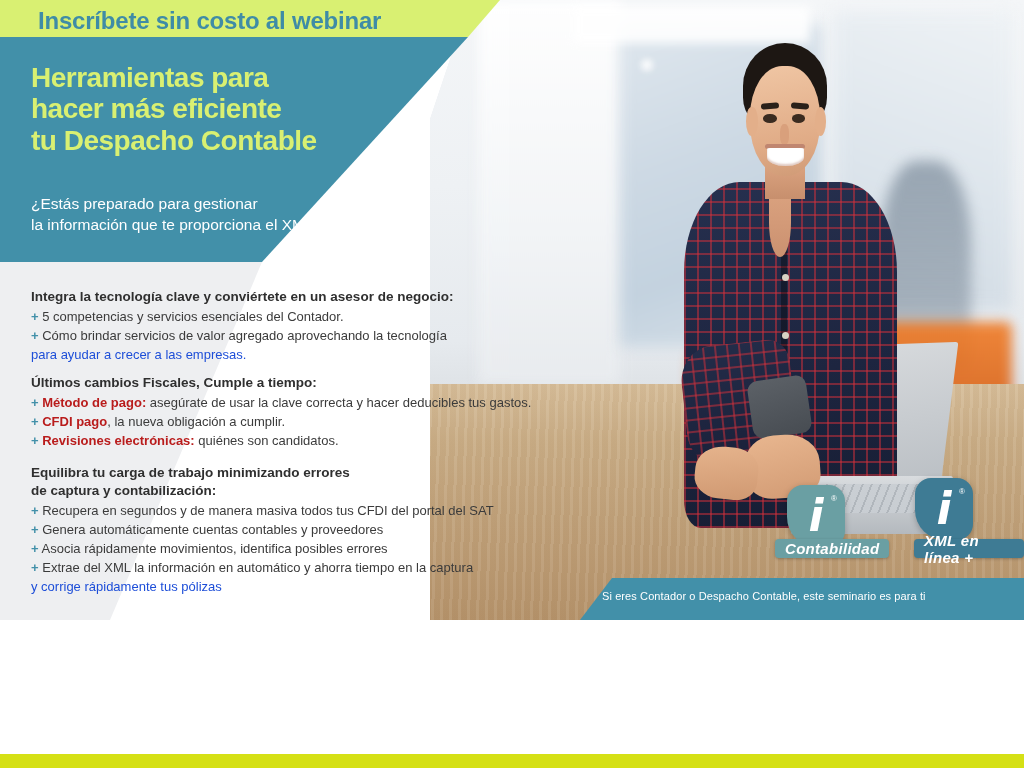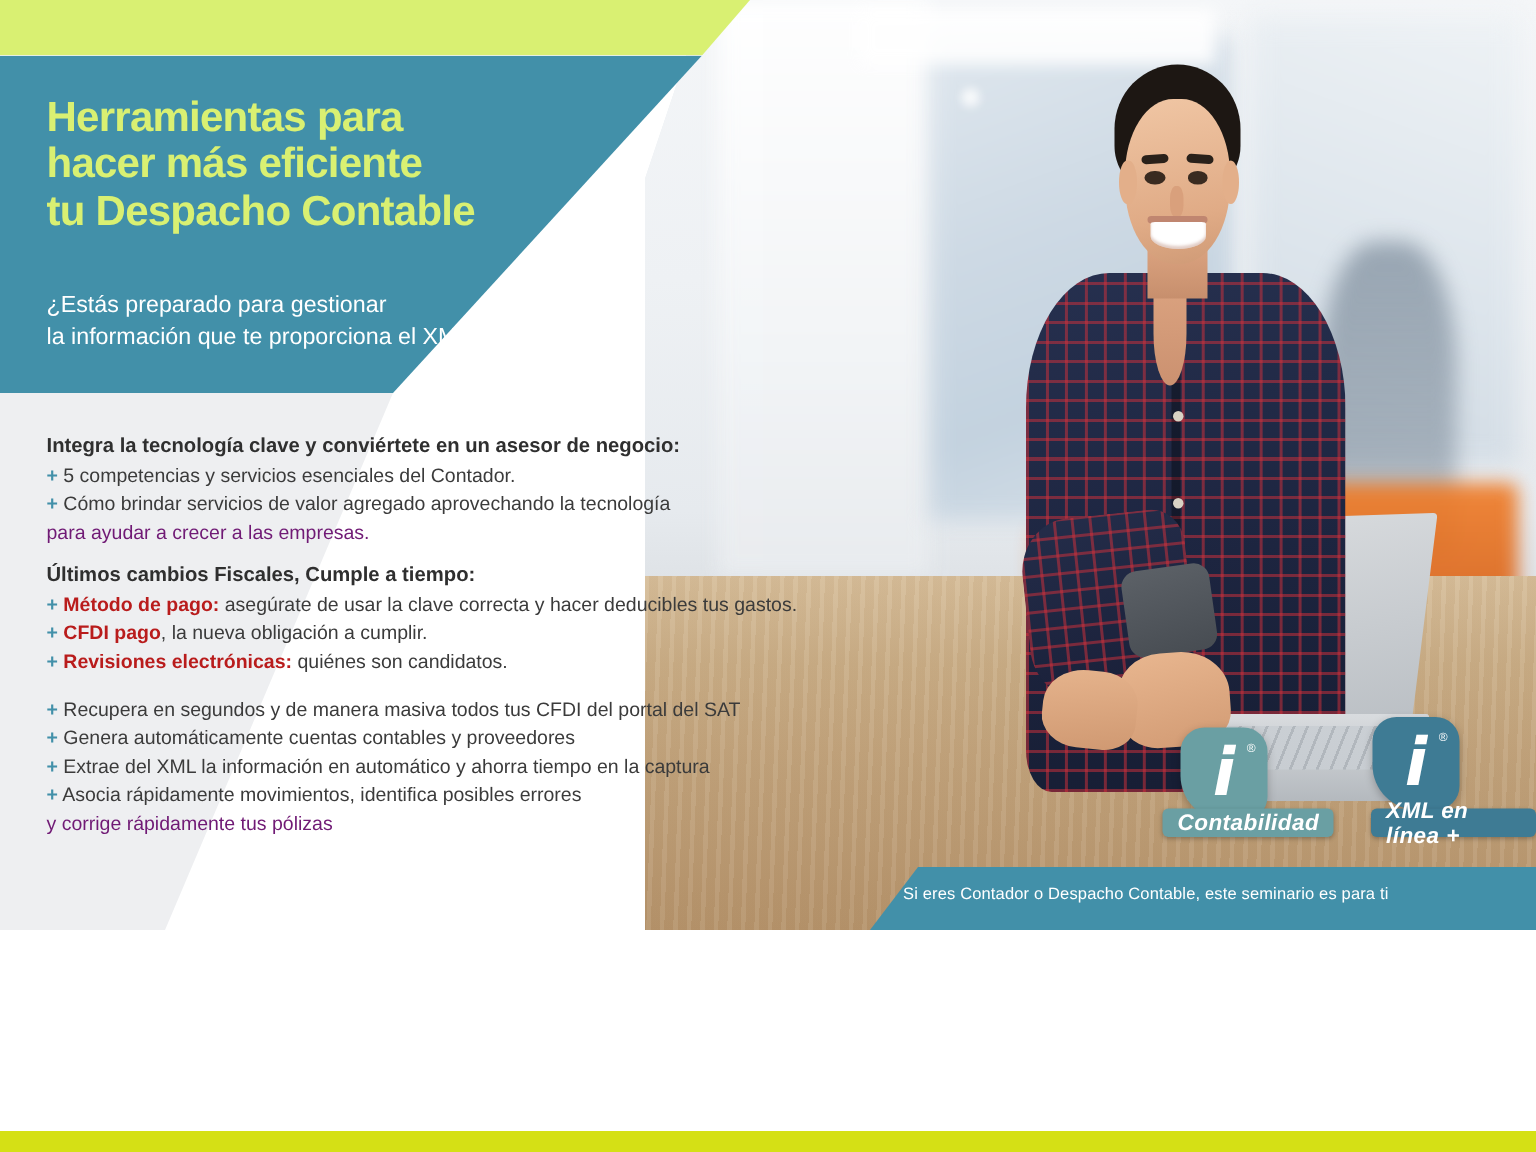--- a/index.html
+++ b/index.html
@@ -231,21 +231,21 @@
   .blk-title{
     font-size:13.5px; font-weight:700; color:#2f2f2f; line-height:1.35;
     margin-bottom:2px;
   }
   .blk-li{
     font-size:13px; line-height:1.46; color:#3b3b3b;
     text-indent:-11px; padding-left:11px;
   }
   .blk-li .plus{ color:#4290a9; font-weight:700; }
   .blk-li b{ font-weight:700; color:#b91c1c; }
-  .blk-cont{ font-size:13px; line-height:1.46; color:#701a75; }
+  .blk-cont{ font-size:13px; line-height:1.46; color:#1d4ed8; }
 
   
   .caption-bar{
     position:absolute; left:560px; top:578px; width:464px; height:42px;
     background:#4290a9;
     clip-path: polygon(52px 0, 464px 0, 464px 42px, 20px 42px);
   }
   .caption-text{
     position:absolute; left:602px; top:590px;
     color:#ffffff; font-size:11px; letter-spacing:.1px;
@@ -317,20 +317,21 @@
 
   <div class="badge-i dark" style="left:915px; top:478px;">
     <span class="glyph">i</span>
     <span class="reg">®</span>
   </div>
   <div class="badge-pill dark" style="left:914px; top:539px;">XML en línea +</div>
 
   <div class="teal-panel"></div>
 
   <div class="green-bar"></div>
+  <div class="green-bar-text">Inscríbete sin costo al webinar</div>
 
   <div class="headline">
     <div>Herramientas para</div>
     <div>hacer más eficiente</div>
     <div>tu Despacho Contable</div>
   </div>
   <div class="subhead">
     <div>¿Estás preparado para gestionar</div>
     <div>la información que te proporciona el XML?</div>
   </div>
@@ -345,24 +346,26 @@
   </div>
 
   <div class="body-block" style="top:374px;">
     <div class="blk-title">Últimos cambios Fiscales, Cumple a tiempo:</div>
     <div class="blk-li"><span class="plus">+</span> <b>Método de pago:</b><span> asegúrate de usar la clave correcta y hacer deducibles tus gastos.</span></div>
     <div class="blk-li"><span class="plus">+</span> <b>CFDI pago</b><span>, la nueva obligación a cumplir.</span></div>
     <div class="blk-li"><span class="plus">+</span> <b>Revisiones electrónicas:</b><span> quiénes son candidatos.</span></div>
   </div>
 
   <div class="body-block" style="top:464px;">
+    <div class="blk-title" style="white-space:pre-line;">Equilibra tu carga de trabajo minimizando errores
+de captura y contabilización:</div>
     <div class="blk-li"><span class="plus">+</span> <span>Recupera en segundos y de manera masiva todos tus CFDI del portal del SAT</span></div>
     <div class="blk-li"><span class="plus">+</span> <span>Genera automáticamente cuentas contables y proveedores</span></div>
+    <div class="blk-li"><span class="plus">+</span> <span>Asocia rápidamente movimientos, identifica posibles errores</span></div>
     <div class="blk-li"><span class="plus">+</span> <span>Extrae del XML la información en automático y ahorra tiempo en la captura</span></div>
-    <div class="blk-li"><span class="plus">+</span> <span>Asocia rápidamente movimientos, identifica posibles errores</span></div>
     <div class="blk-cont">y corrige rápidamente tus pólizas</div>
   </div>
 
   <div class="caption-bar"></div>
   <div class="caption-text">Si eres Contador  o Despacho Contable,  este seminario es para ti</div>
 
   <div class="footer">
 
     
 

